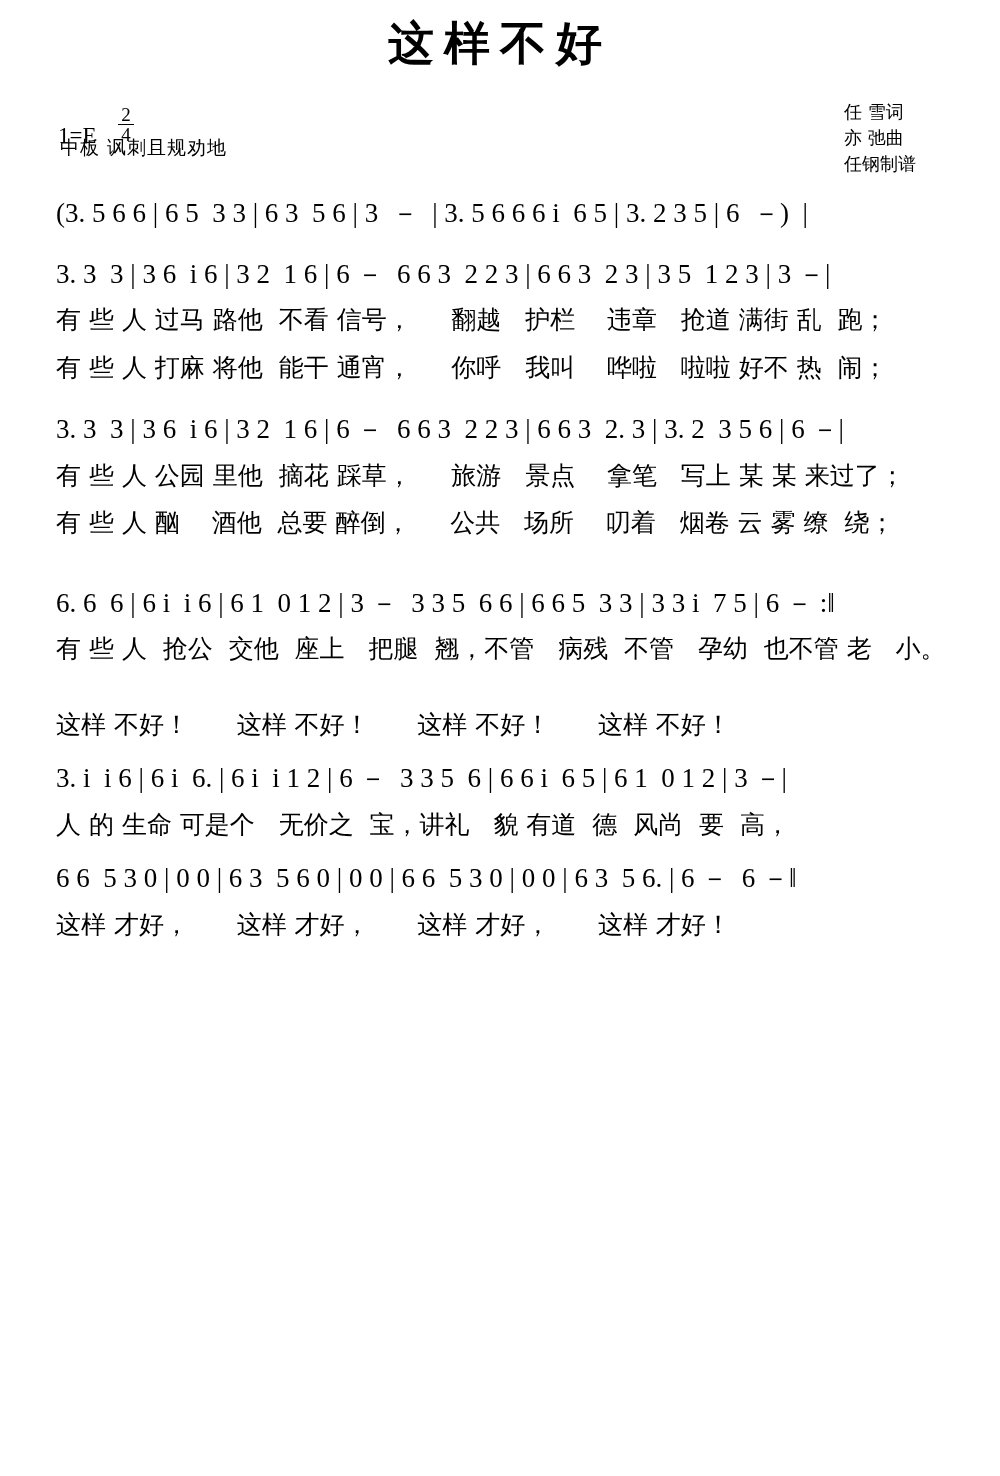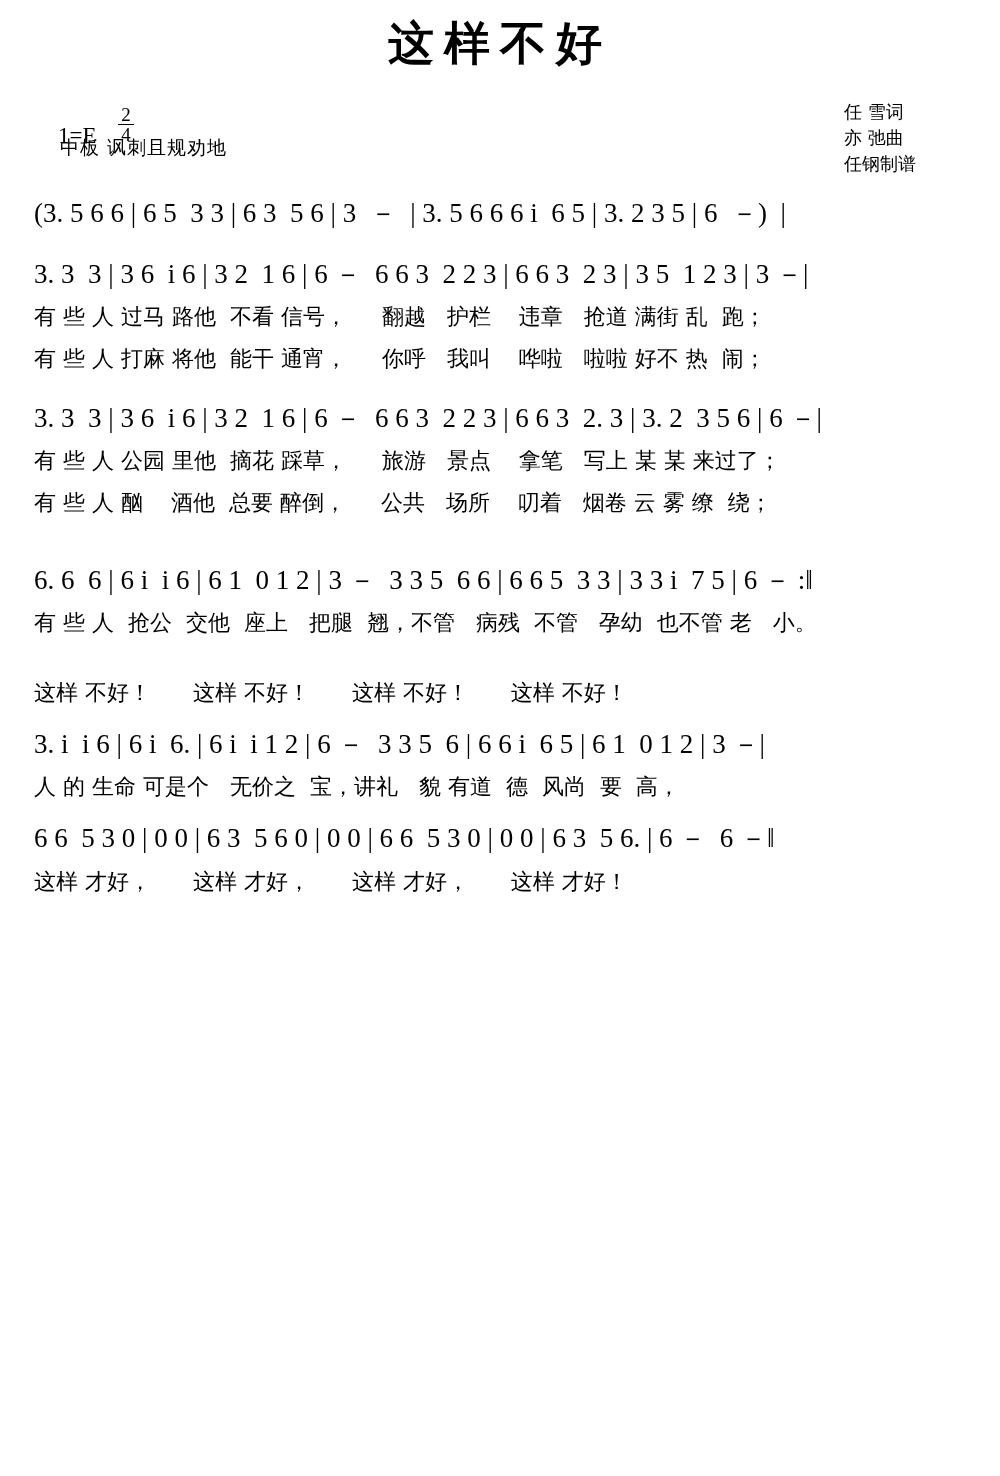--- a/index.html
+++ b/index.html
@@ -73,33 +73,33 @@
     right: 84px;
     top: -4px;
     font-size: 18px;
     font-family: "DejaVu Sans", sans-serif;
     line-height: 1.45;
     text-align: left;
   }
 
   .system {
     position: relative;
-    margin: 0 34px;
+    margin: 0 56px;
   }
   .notes {
     font-family: "Liberation Serif", serif;
     font-size: 27px;
     letter-spacing: 0px;
     white-space: pre;
     line-height: 1.5;
     margin-bottom: 2px;
   }
   .lyrics {
     font-family: "DejaVu Sans", sans-serif;
-    font-size: 22px;
+    font-size: 25px;
     white-space: pre;
     line-height: 1.9;
     letter-spacing: 0px;
   }
   .spacer-sm { height: 10px; }
   .spacer-md { height: 18px; }
 </style>
 </head>
 <body>
 

